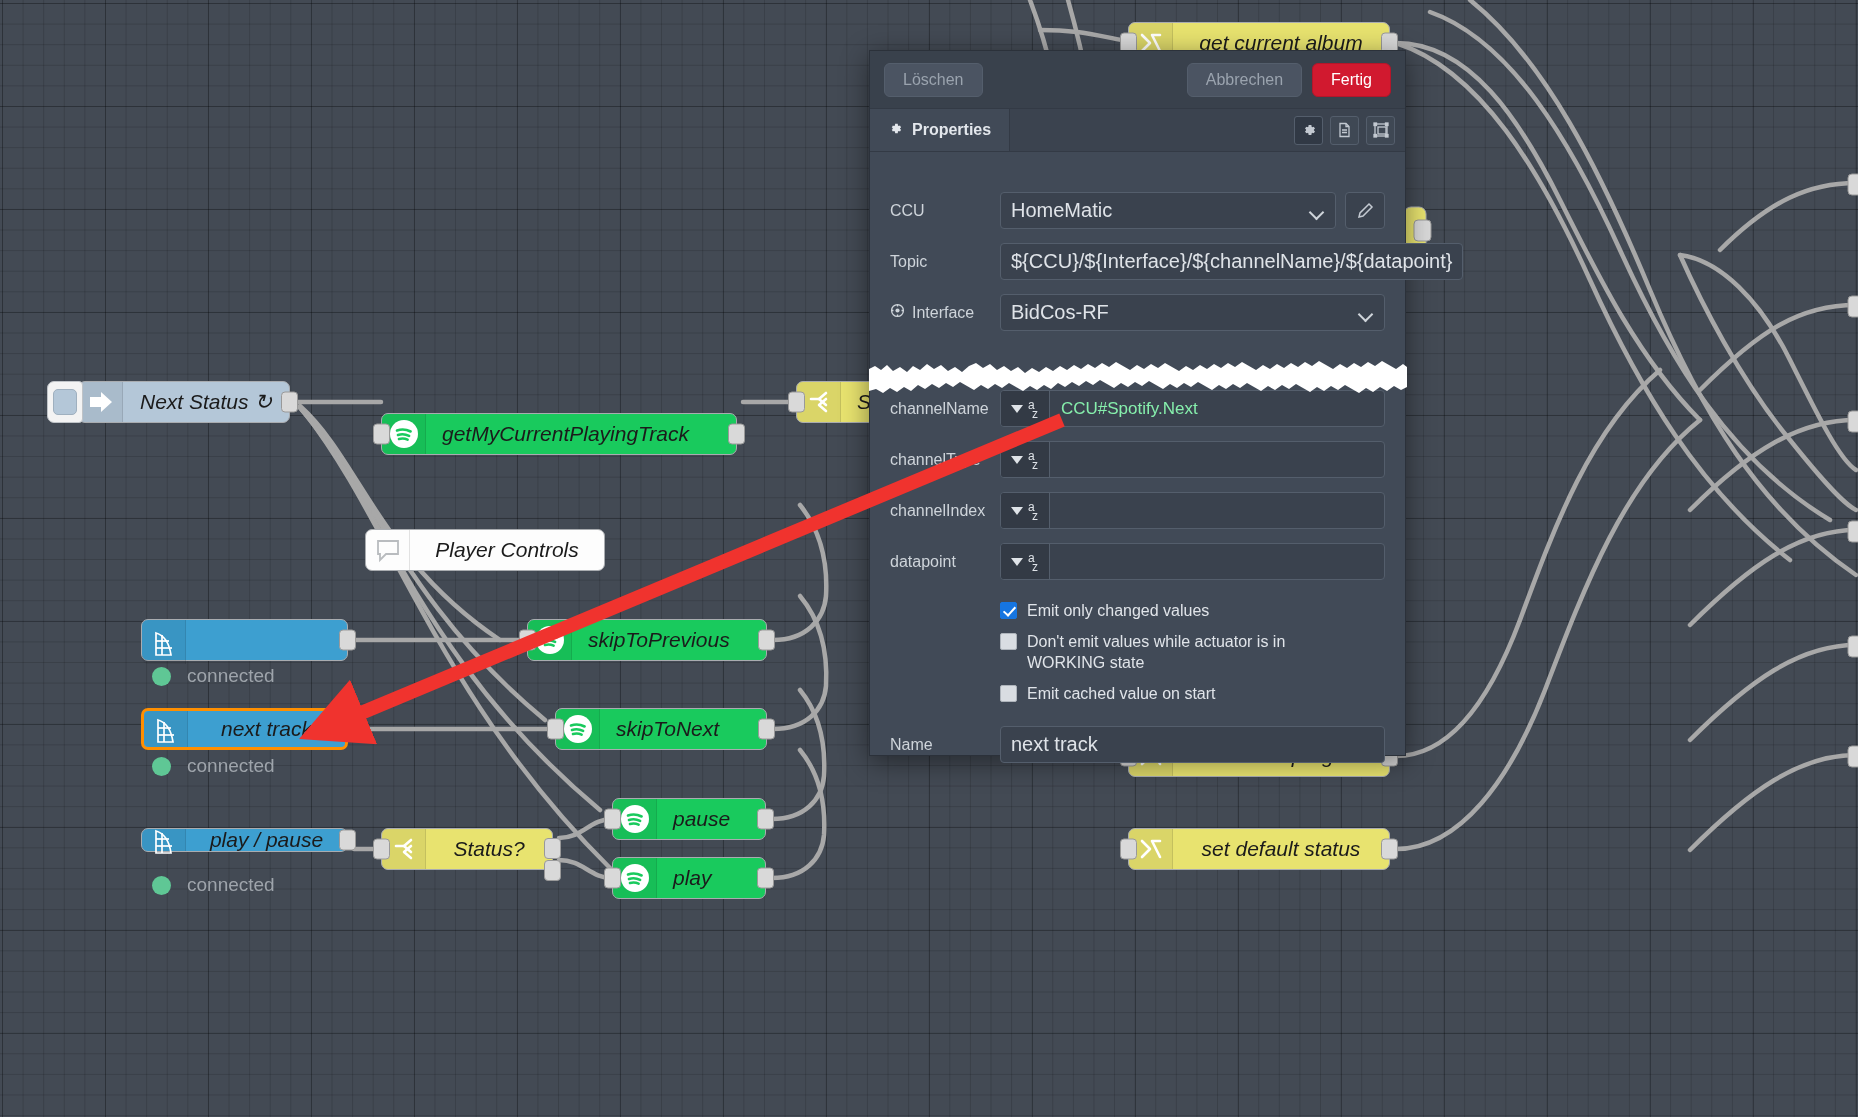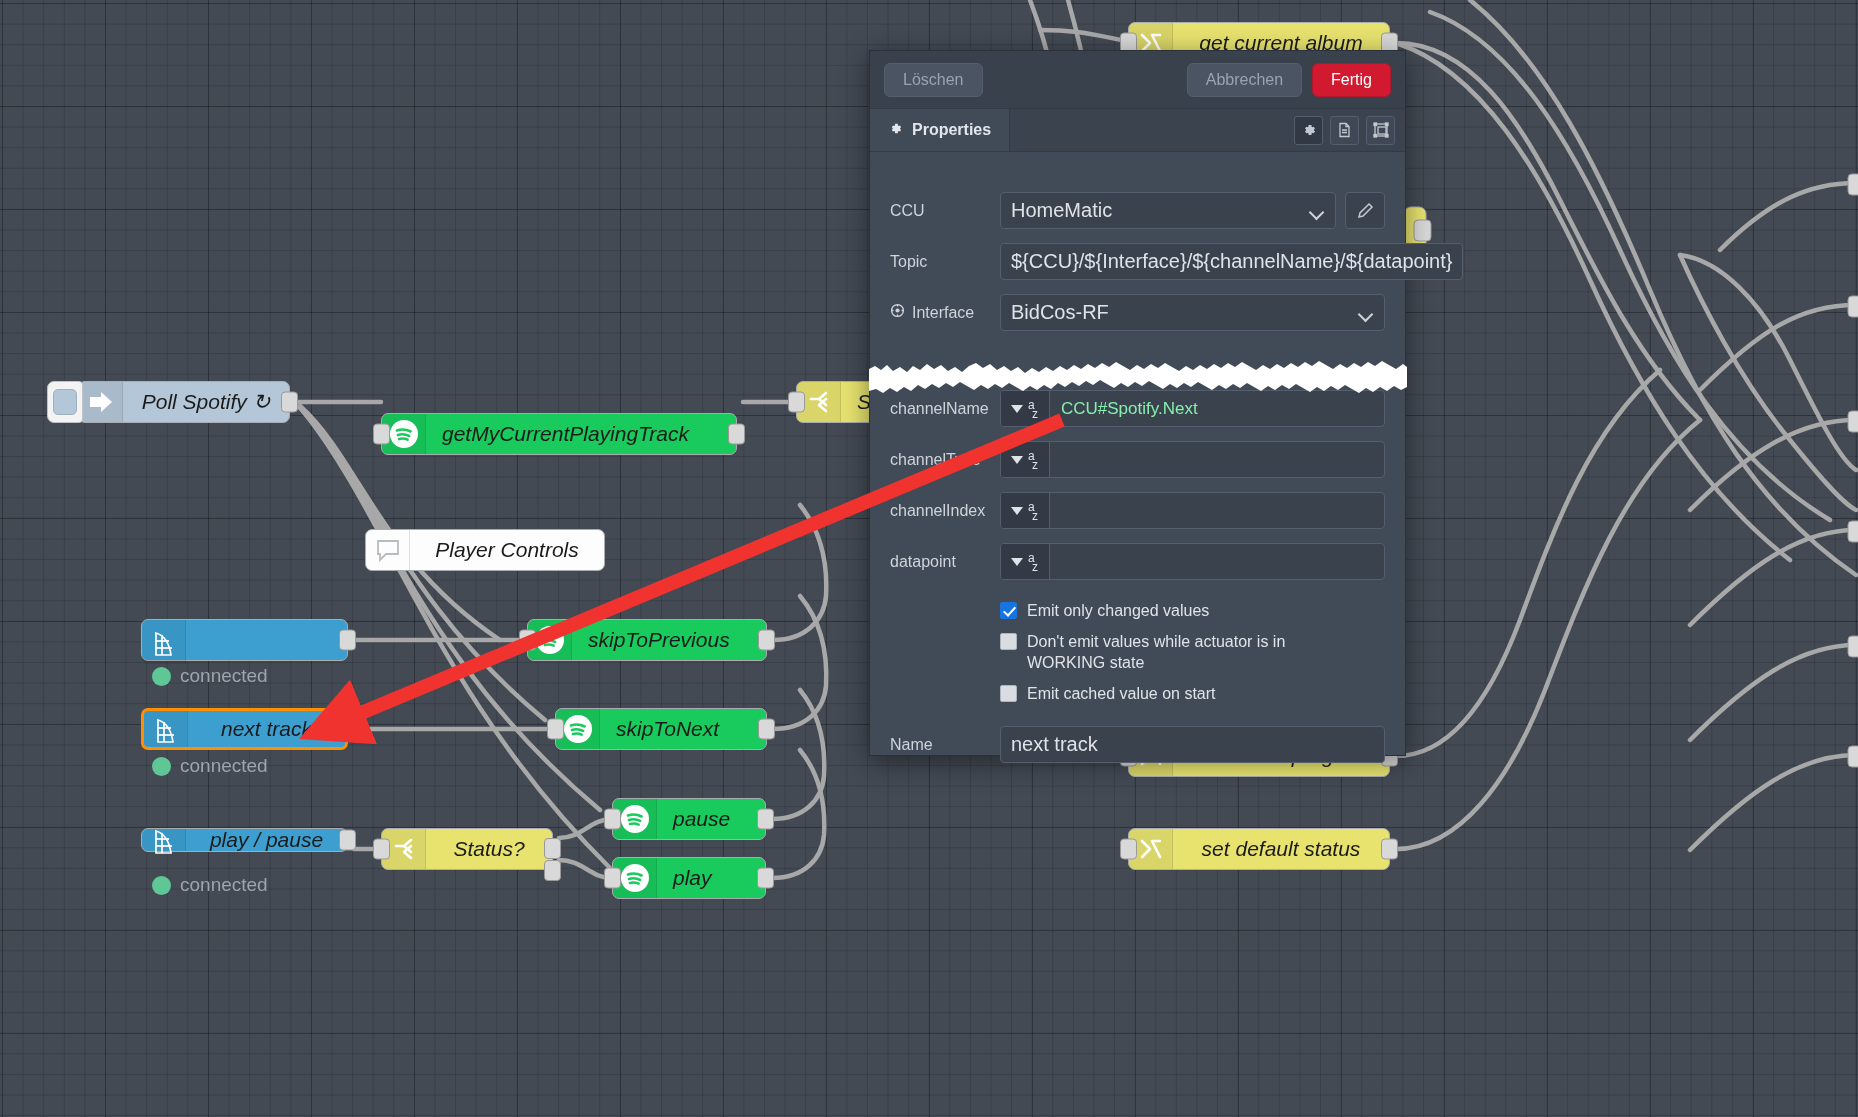--- a/index.html
+++ b/index.html
@@ -49,21 +49,21 @@
   .n-white { background:#fdfdfd; }
 
   .node.selected { border:3px solid #ff8f00; }
 
   .port { position:absolute; width:17px; height:21px; background:#d9d9d9;
     border:1px solid #999; border-radius:4px; top:50%; transform:translateY(-50%); }
   .port.out { right:-9px; }
   .port.in  { left:-9px; }
   .port.out2{ right:-9px; top:auto; transform:none; }
 
-  .status { position:absolute; display:flex; align-items:center; gap:9px;
+  .status { position:absolute; display:flex; align-items:center; gap:16px;
     font-size:19px; color:#9ea4ab; font-style:normal; }
   .status .dot { width:19px; height:19px; border-radius:50%; background:#5fc795; }
 
   
   .inject-btn { position:absolute; left:-32px; top:50%; transform:translateY(-50%);
     width:36px; height:42px; border:1px solid #bfc3c7; border-radius:7px 4px 4px 7px;
     background:#f3f3f3; display:flex; align-items:center; justify-content:center; }
   .inject-btn i { display:block; width:24px; height:26px; background:#b4c7d8;
     border:1px solid #9fb0bf; border-radius:5px; }
 
@@ -205,21 +205,21 @@
 
     <div class="node n-grey center" style="left:78px;top:381px;width:212px;height:42px;">
       <div class="inject-btn">
           <i></i>
         </div>
       <div class="ico">
         <svg width="26" height="22" viewBox="0 0 26 22">
             <path d="M2 6h11V1l11 10-11 10v-5H2z" fill="#fff"></path>
           </svg>
       </div>
-      <div class="lbl">Poll Spotify ↻</div>
+      <div class="lbl">Next Status ↻</div>
       <div class="port out"></div>
     </div>
 
     <div class="node n-green left" style="left:381px;top:381px;width:356px;height:42px;margin-top:32px;">
       <div class="ico">
         <svg width="32" height="32" viewBox="0 0 32 32">
             <circle cx="16" cy="16" r="14" fill="#fff"></circle>
         <g stroke="#19ca5d" stroke-width="2.6" stroke-linecap="round" fill="none">
         <path d="M9 12.5c4.5-1.6 9.5-1.1 13.6 1"></path>
               <path d="M10 17c3.6-1.2 7.7-.8 11.1.9"></path>

